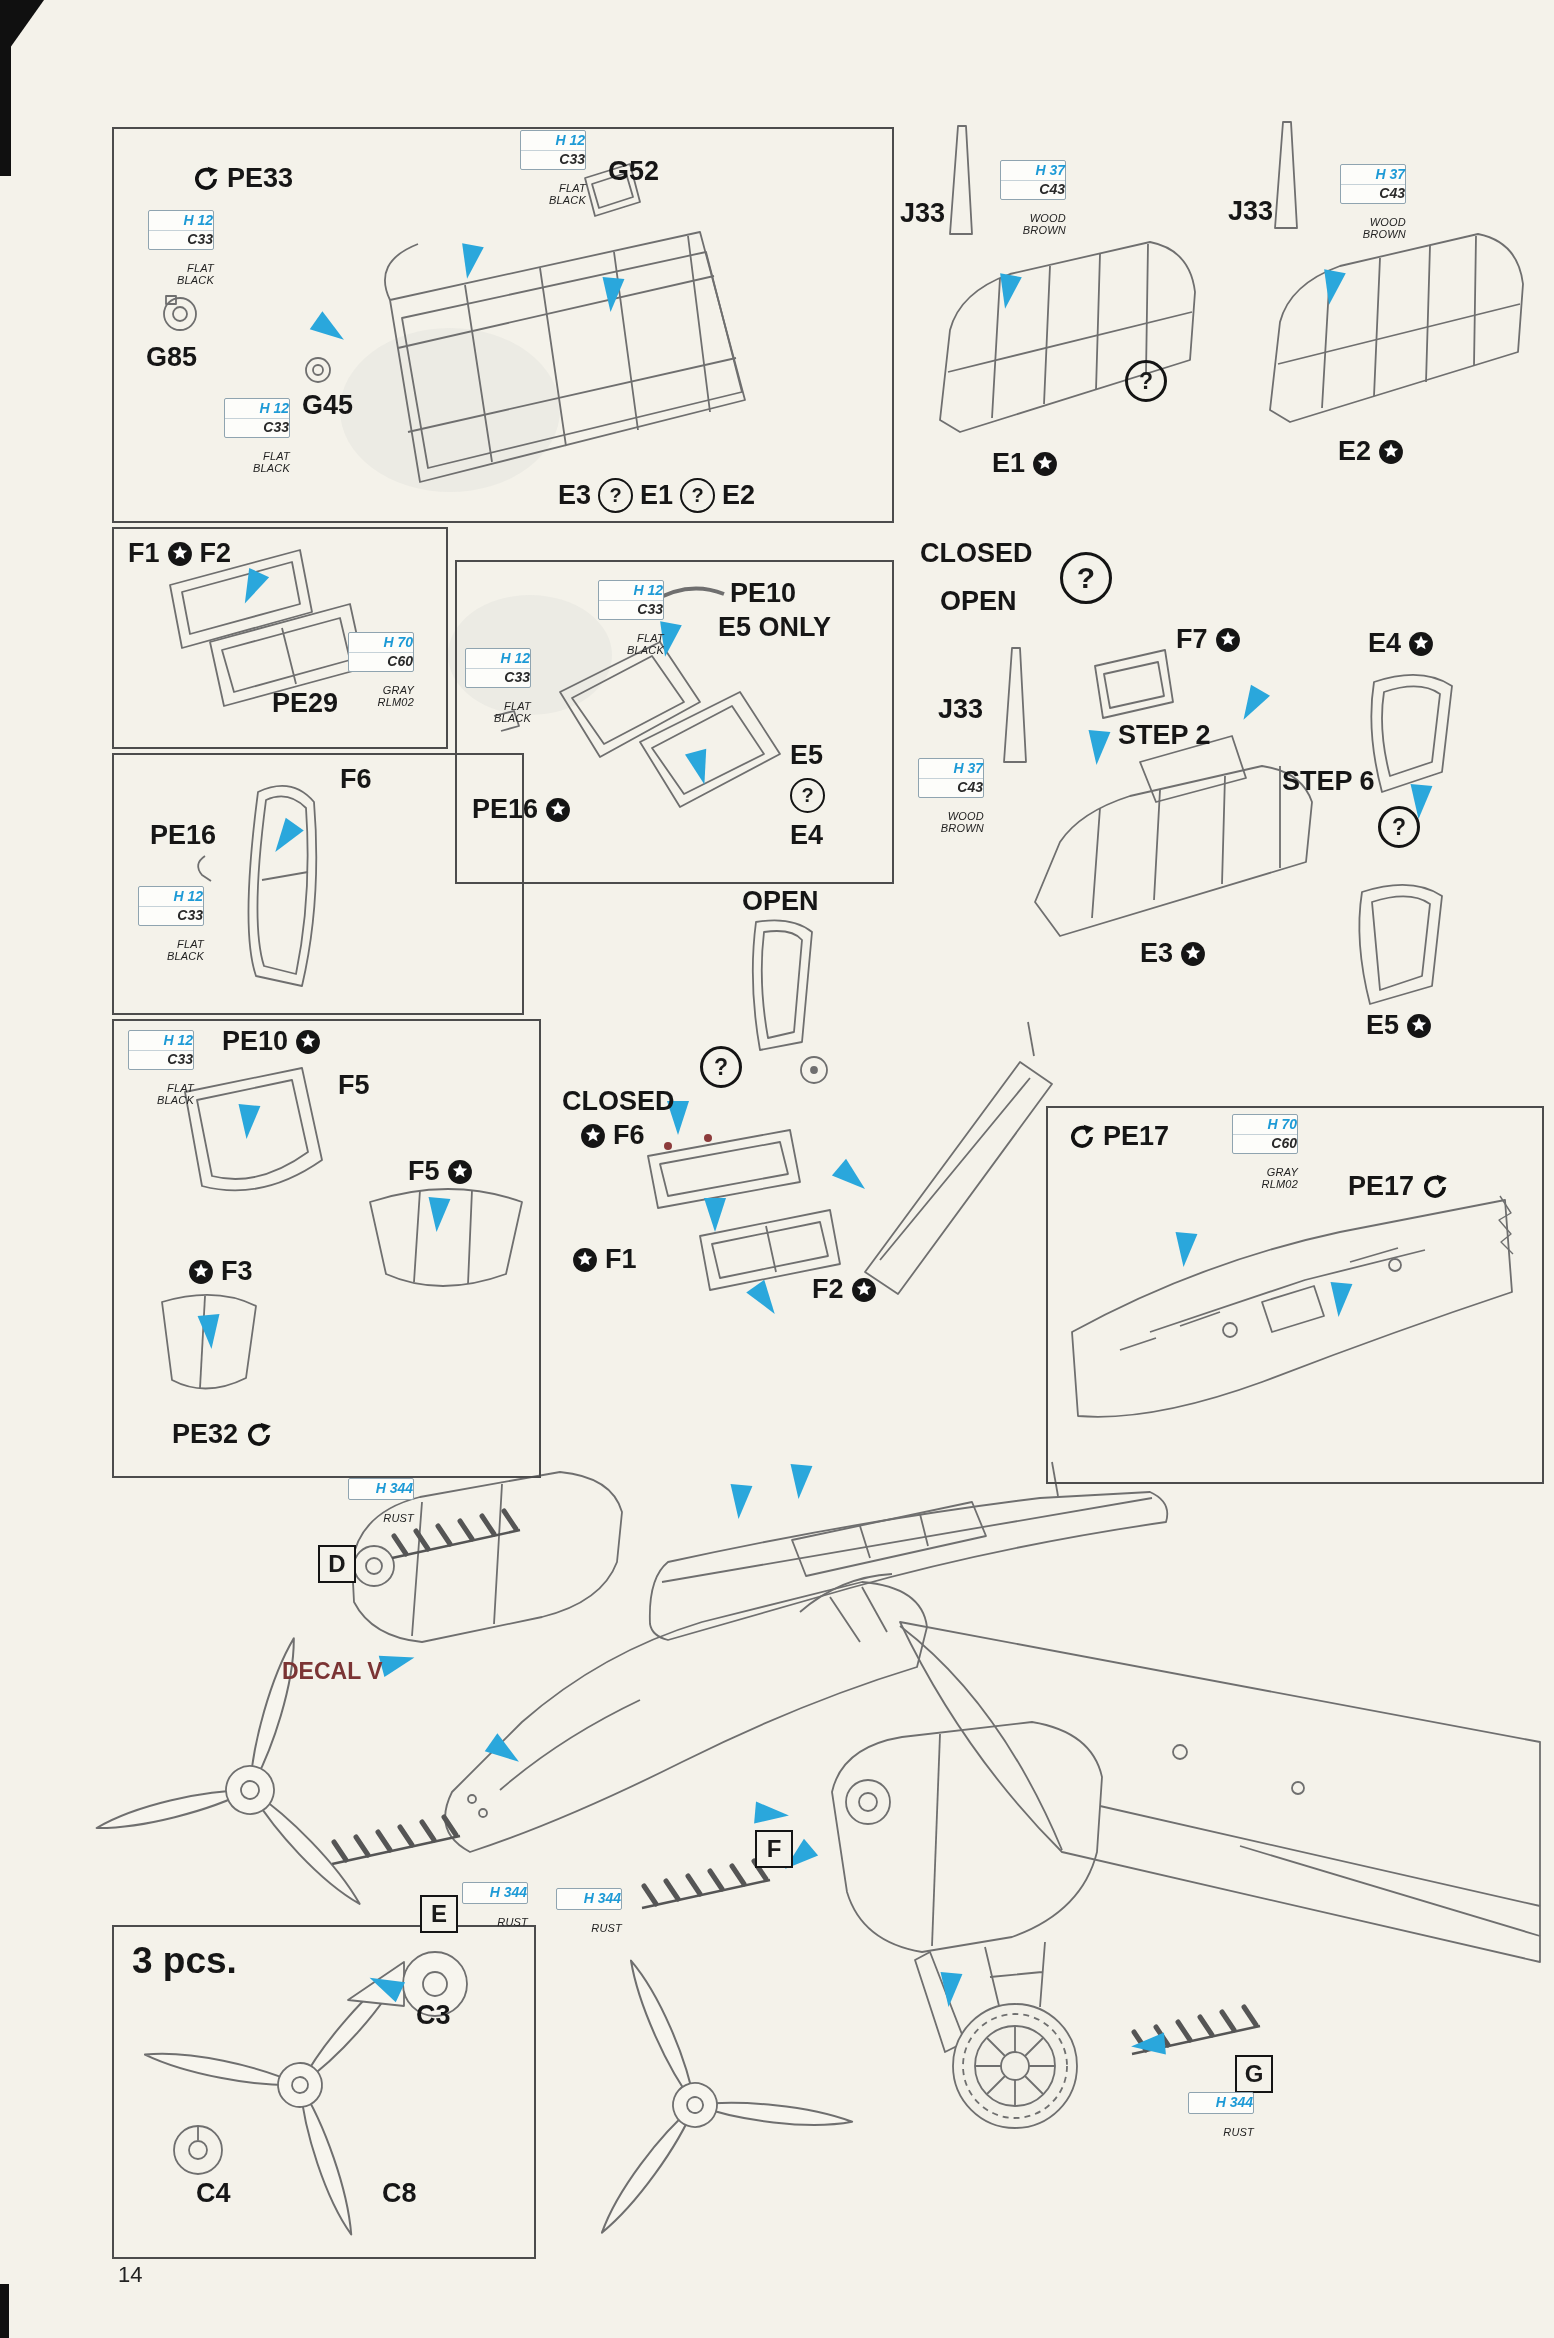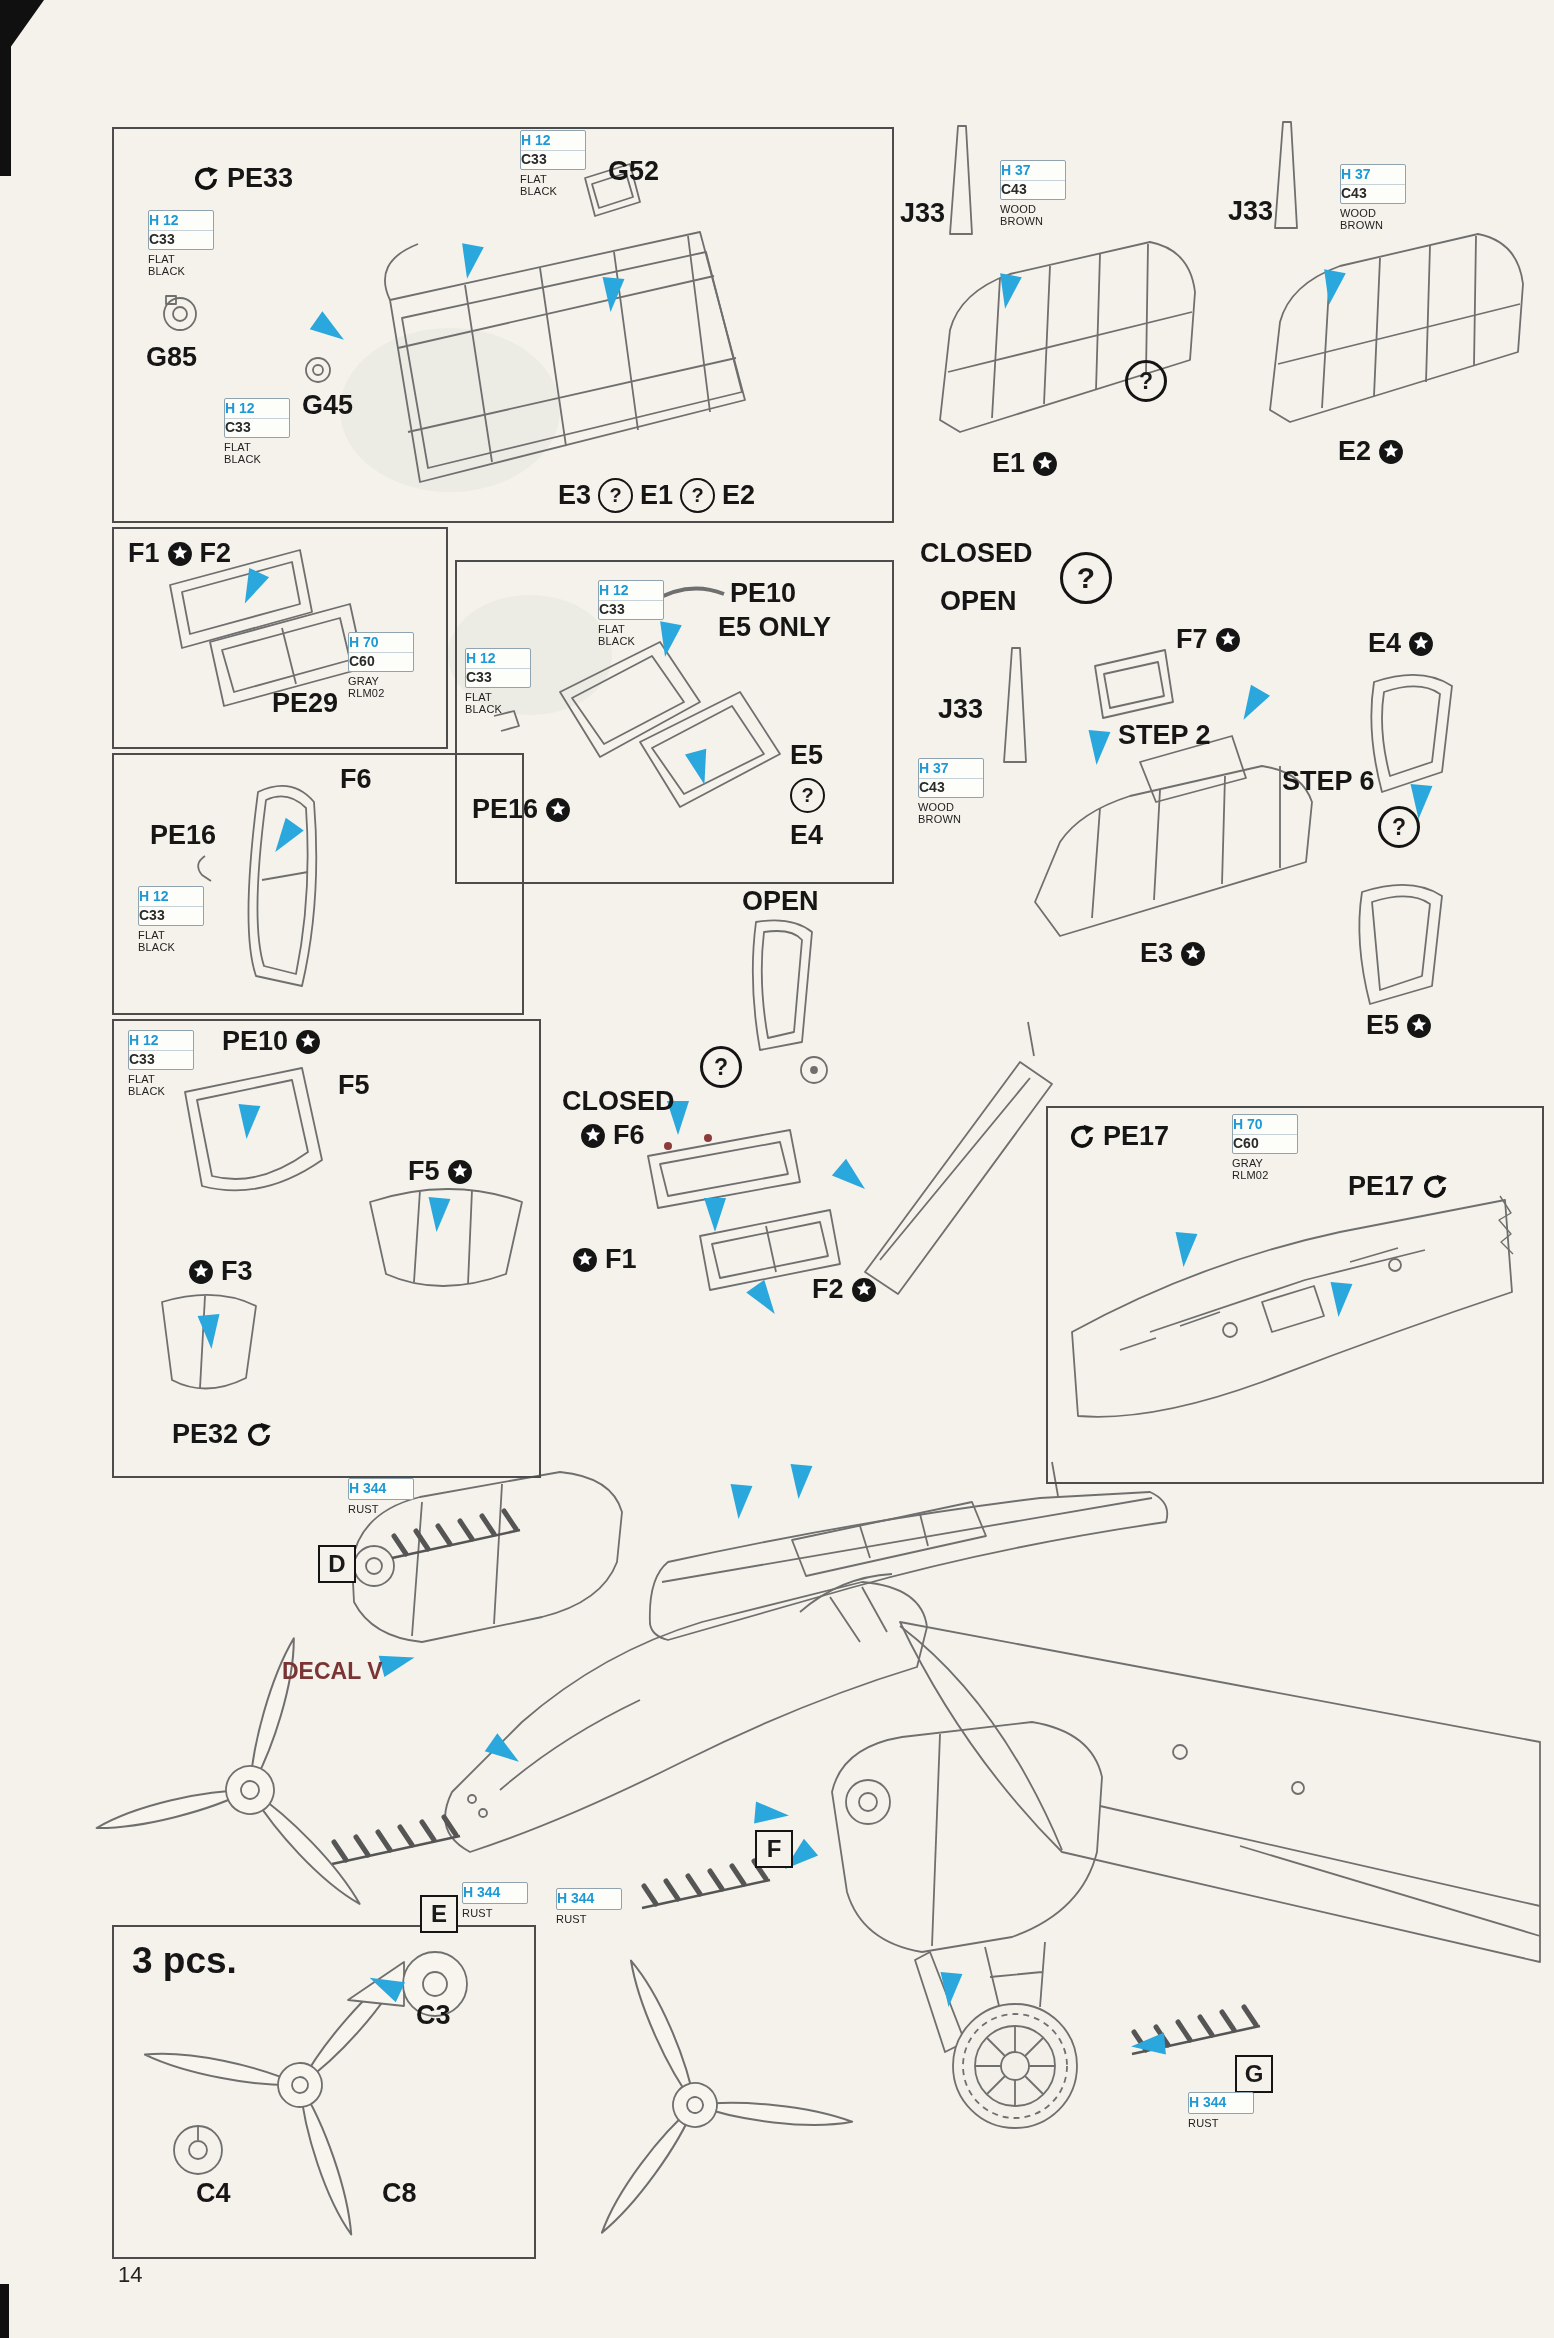--- a/index.html
+++ b/index.html
@@ -5,25 +5,25 @@
   html,body{margin:0;padding:0;background:#cfcdc6;}
   .page{position:relative;width:1554px;height:2338px;background:#f4f2ea;
         font-family:"Liberation Sans",sans-serif;overflow:hidden;color:#1a1a1a;}
   #art{position:absolute;left:0;top:0;pointer-events:none;}
   .box{position:absolute;border:2px solid #4c4c4c;}
   .lbl{position:absolute;font-weight:700;font-size:27px;color:#161616;white-space:nowrap;line-height:1;}
   .lbl.big{font-size:37px;}
   .lbl.decal{color:#7b3434;font-size:23px;}
   .row{position:absolute;display:flex;align-items:center;gap:7px;white-space:nowrap;}
   .row .lbl{position:static;}
-  .chip{position:absolute;width:66px;text-align:left;}
+  .chip{position:absolute;width:66px;text-align:right;font-style:italic;}
   .chip .cbox{border:1.5px solid #8fa4b0;background:#fdfdfa;border-radius:2px;padding:1px 0;}
   .chip .c1{color:#1d9ad6;font-size:14px;font-weight:700;line-height:1.25;}
   .chip .c2{color:#2a2a2a;font-size:14px;font-weight:700;line-height:1.25;border-top:1px solid #c6d2d8;}
-  .chip .cname{font-size:11px;color:#222;margin-top:4px;line-height:1.05;letter-spacing:.2px;}
+  .chip .cname{font-size:11px;color:#222;margin-top:13px;line-height:1.05;letter-spacing:.2px;}
   .qcirc{position:absolute;width:36px;height:36px;border:3px solid #141414;border-radius:50%;
          display:flex;align-items:center;justify-content:center;font-weight:700;font-size:23px;background:transparent;}
   .qcirc.sm{width:31px;height:31px;font-size:20px;border-width:2.5px;}
   .qcirc.lg{width:46px;height:46px;font-size:30px;}
   .qcirc.inrow{position:static;flex:none;}
   .letterbox{position:absolute;width:34px;height:34px;border:2.5px solid #141414;background:#f4f2ea;
              display:flex;align-items:center;justify-content:center;font-weight:700;font-size:24px;}
   .icon{display:inline-flex;flex:none;}
   .pagenum{position:absolute;font-size:22px;color:#222;}
 </style>

